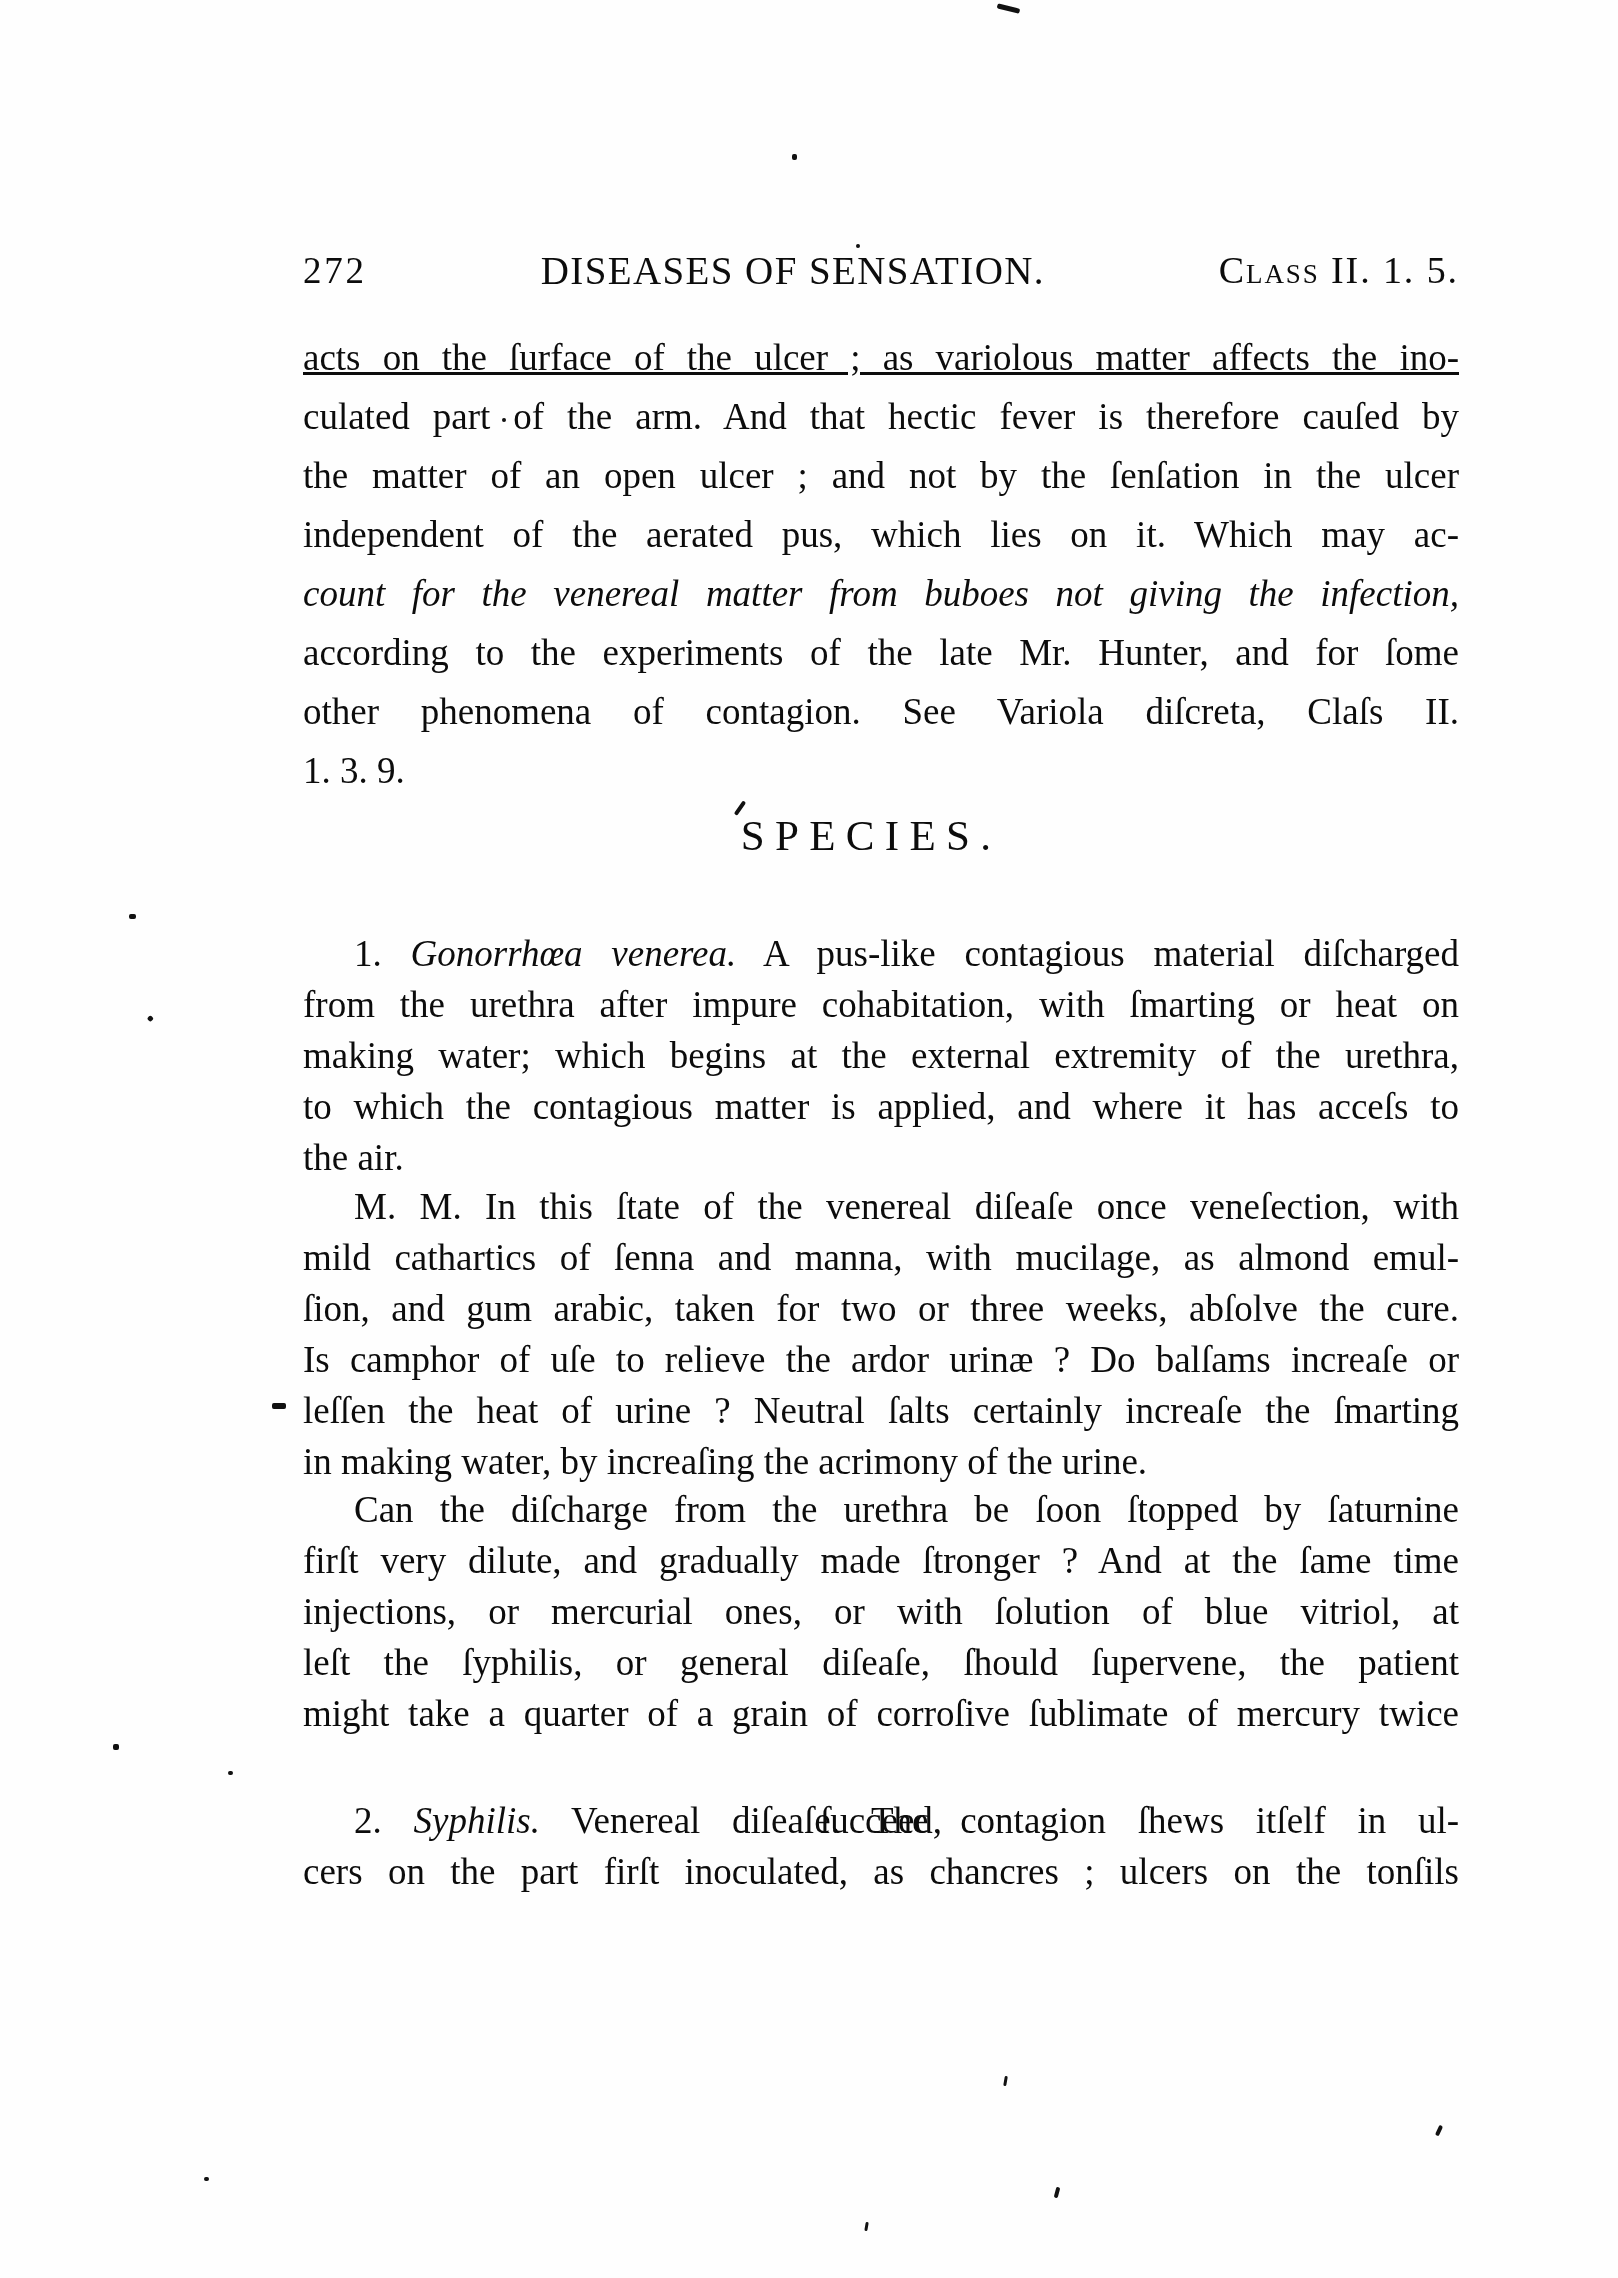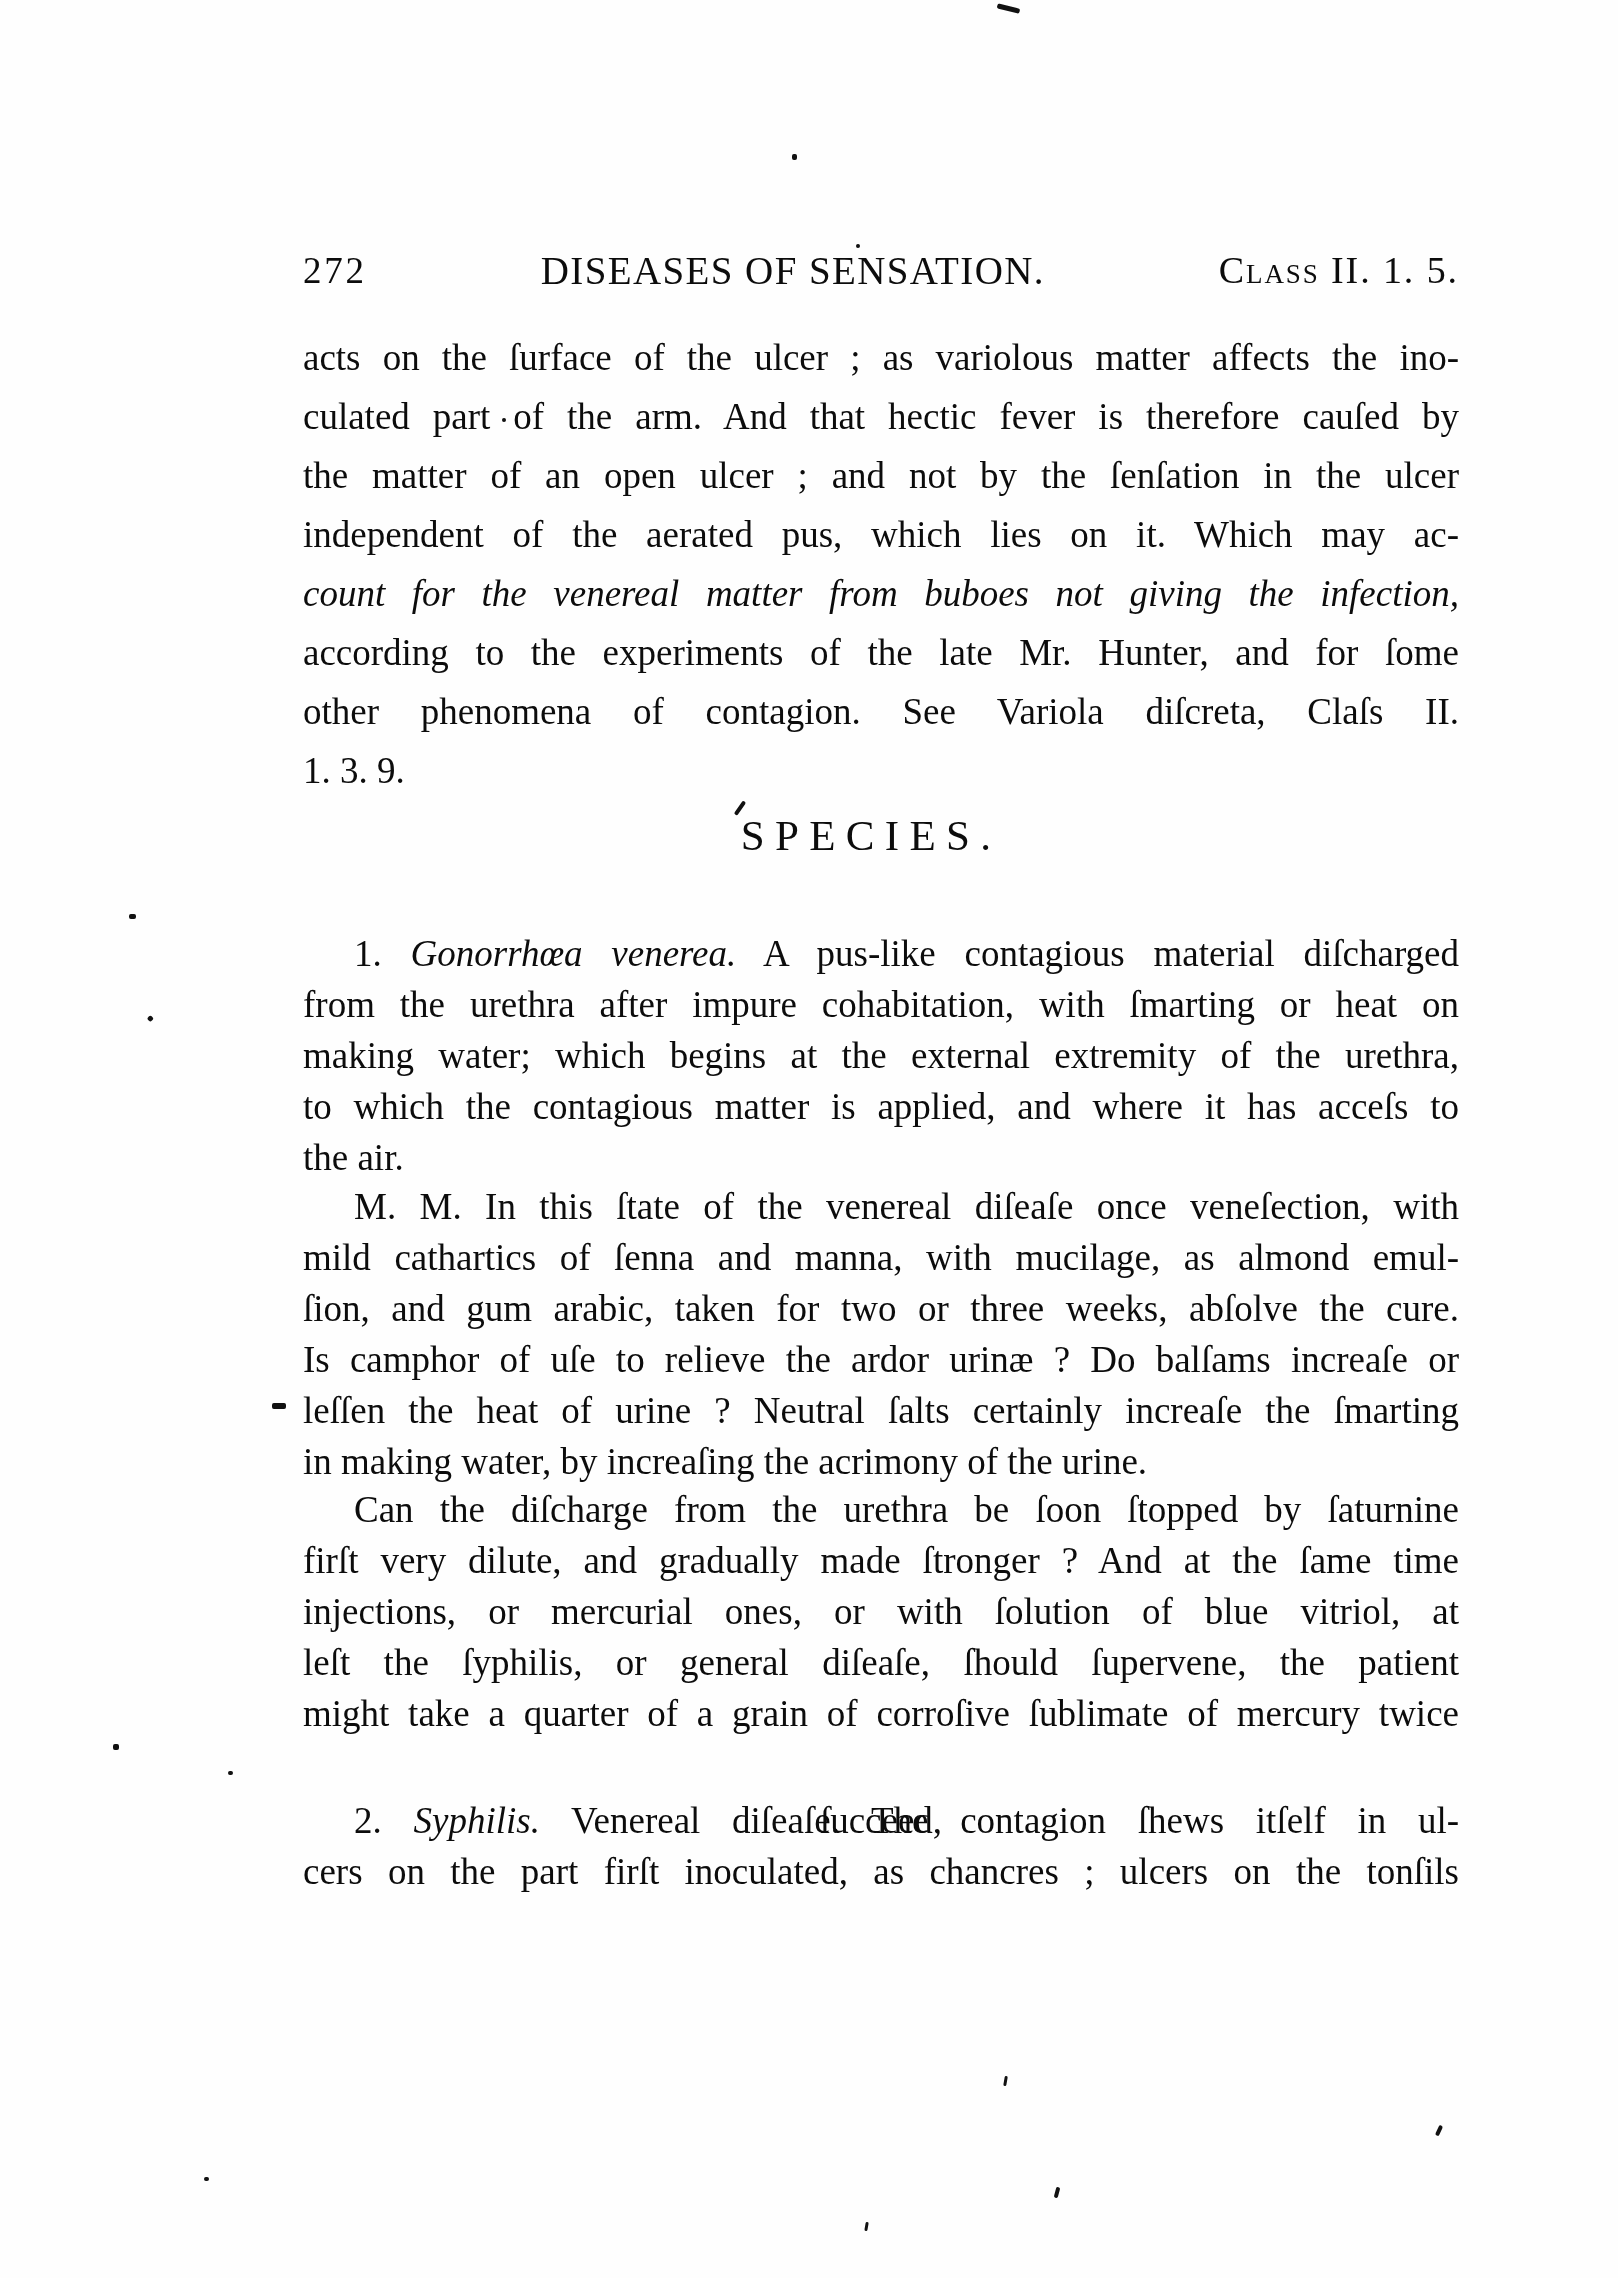--- a/index.html
+++ b/index.html
@@ -50,21 +50,21 @@
   <div id="header">
     <span id="page-number">272</span>
     <span id="running-title">DISEASES OF SENSATION.</span>
     <span id="class-ref">Class II. 1. 5.</span>
   </div>
 
   <div id="species-heading">SPECIES.</div>
 
   <div id="body-text">
       <div class="para" style="top: 328px;">
-        <div class="line jst" style="height: 59px; line-height: 59px;"><span>acts on the ſurface of the ulcer ; as variolous matter affects the ino-</span></div>
+        <div class="line jst" style="height: 59px; line-height: 59px; text-decoration: underline;"><span>acts on the ſurface of the ulcer ; as variolous matter affects the ino-</span></div>
         <div class="line jst" style="height: 59px; line-height: 59px;"><span>culated part of the arm. And that hectic fever is therefore cauſed by</span></div>
         <div class="line jst" style="height: 59px; line-height: 59px;"><span>the matter of an open ulcer ; and not by the ſenſation in the ulcer</span></div>
         <div class="line jst" style="height: 59px; line-height: 59px;"><span>independent of the aerated pus, which lies on it. Which may ac-</span></div>
         <div class="line jst" style="height: 59px; line-height: 59px; font-style: italic;"><span>count for the venereal matter from buboes not giving the infection,</span></div>
         <div class="line jst" style="height: 59px; line-height: 59px;"><span>according to the experiments of the late Mr. Hunter, and for ſome</span></div>
         <div class="line jst" style="height: 59px; line-height: 59px;"><span>other phenomena of contagion. See Variola diſcreta, Claſs II.</span></div>
         <div class="line" style="height: 59px; line-height: 59px;"><span>1. 3. 9.</span></div>
       </div>
       <div class="para" style="top: 928px;">
         <div class="line ind jst" style="height: 51px; line-height: 51px;"><span>1. </span><span class="it">Gonorrhœa venerea.</span><span> A pus-like contagious material diſcharged</span></div>

